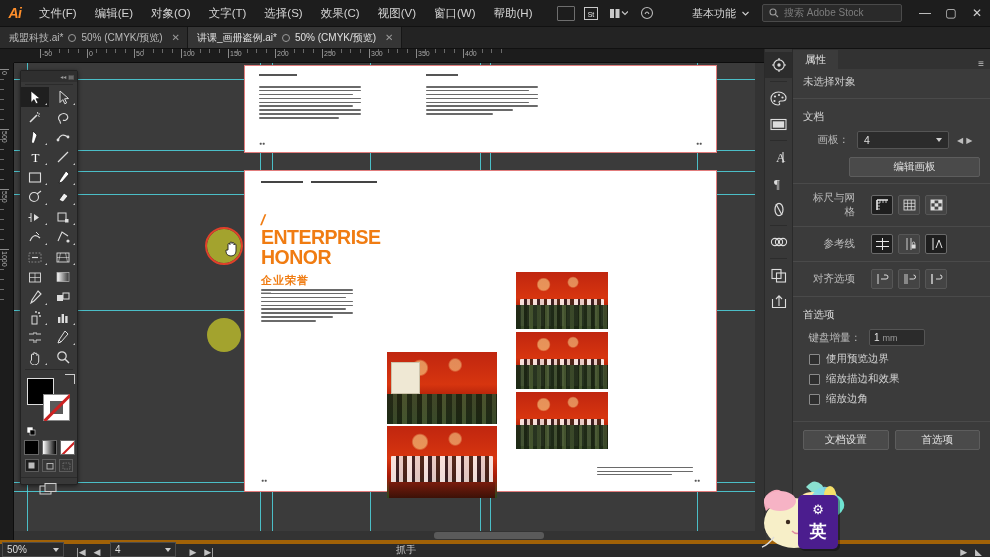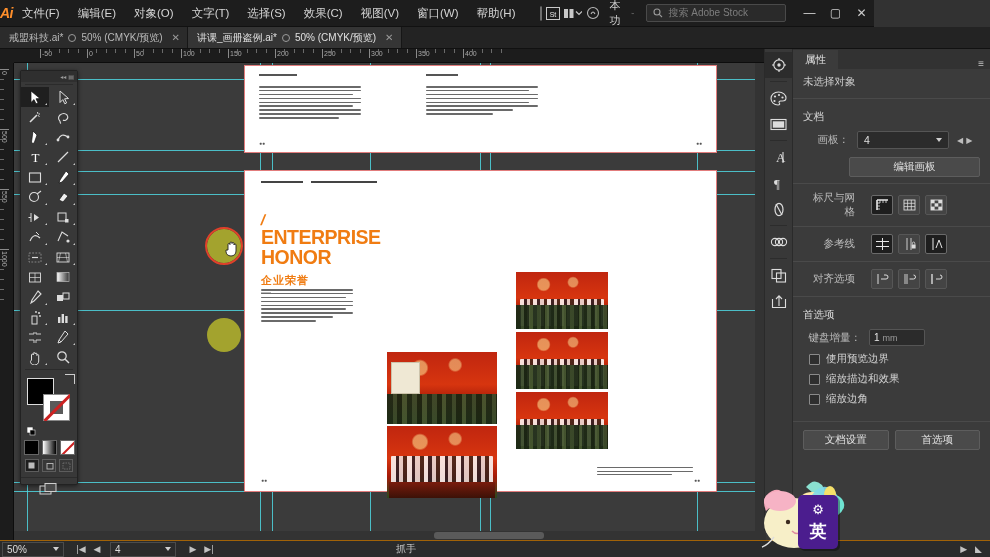--- a/index.html
+++ b/index.html
@@ -7,21 +7,21 @@
     width: 990px; height: 557px;
     background: #3a3a3a;
     font-family: "Liberation Sans", sans-serif;
     overflow: hidden;
     -webkit-font-smoothing: antialiased;
   }
   #app { position: relative; width: 990px; height: 557px; background: #323232; }
 
   
   .menubar {
-    position: absolute; top: 0; left: 0; width: 874px; height: 27px;
+    position: absolute; top: 0; left: 0; width: 990px; height: 27px;
     background: #1d1d1d; display: flex; align-items: center;
     border-bottom: 1px solid #111;
   }
   .ai-logo {
     width: 30px; height: 27px; display: flex; align-items: center; justify-content: center;
     color: #ff8f2b; font-weight: bold; font-size: 14px; font-style: italic;
     letter-spacing: -0.5px;
   }
   .menu-item {
     color: #d4d4d4; font-size: 11.5px; padding: 0 9px; height: 27px;
@@ -285,22 +285,22 @@
   .chk-row { display: flex; align-items: center; gap: 6px; padding: 3px 10px 3px 16px; }
   .chk {
     width: 11px; height: 11px; border: 1px solid #8a8a8a; background: #2e2e2e; border-radius: 1px;
   }
   .qa-row { display: flex; gap: 6px; padding: 4px 10px; }
   .qa-row .rp-btn { flex: 1 1 0; }
 
   
   .statusbar {
     position: absolute; bottom: 0; left: 0; width: 990px; height: 17px;
-    background: #2b2b2b; border-top: 1px solid #a16207;
-    display: flex; align-items: center; color: #b5b5b5; font-size: 10px;
+    background: #2b2b2b; border-top: 4px solid #a16207;
+    display: flex; align-items: flex-end; color: #b5b5b5; font-size: 10px;
   }
   .zoom-box {
     width: 62px; height: 15px; background: #2b2b2b; border: 1px solid #4c4c4c;
     display: flex; align-items: center; padding: 0 4px; margin-left: 2px;
     color: #ddd; font-size: 10px;
   }
   .zoom-box .caret {
     margin-left: auto; width: 0; height: 0; border-left: 3px solid transparent;
     border-right: 3px solid transparent; border-top: 4px solid #cfcfcf;
   }

